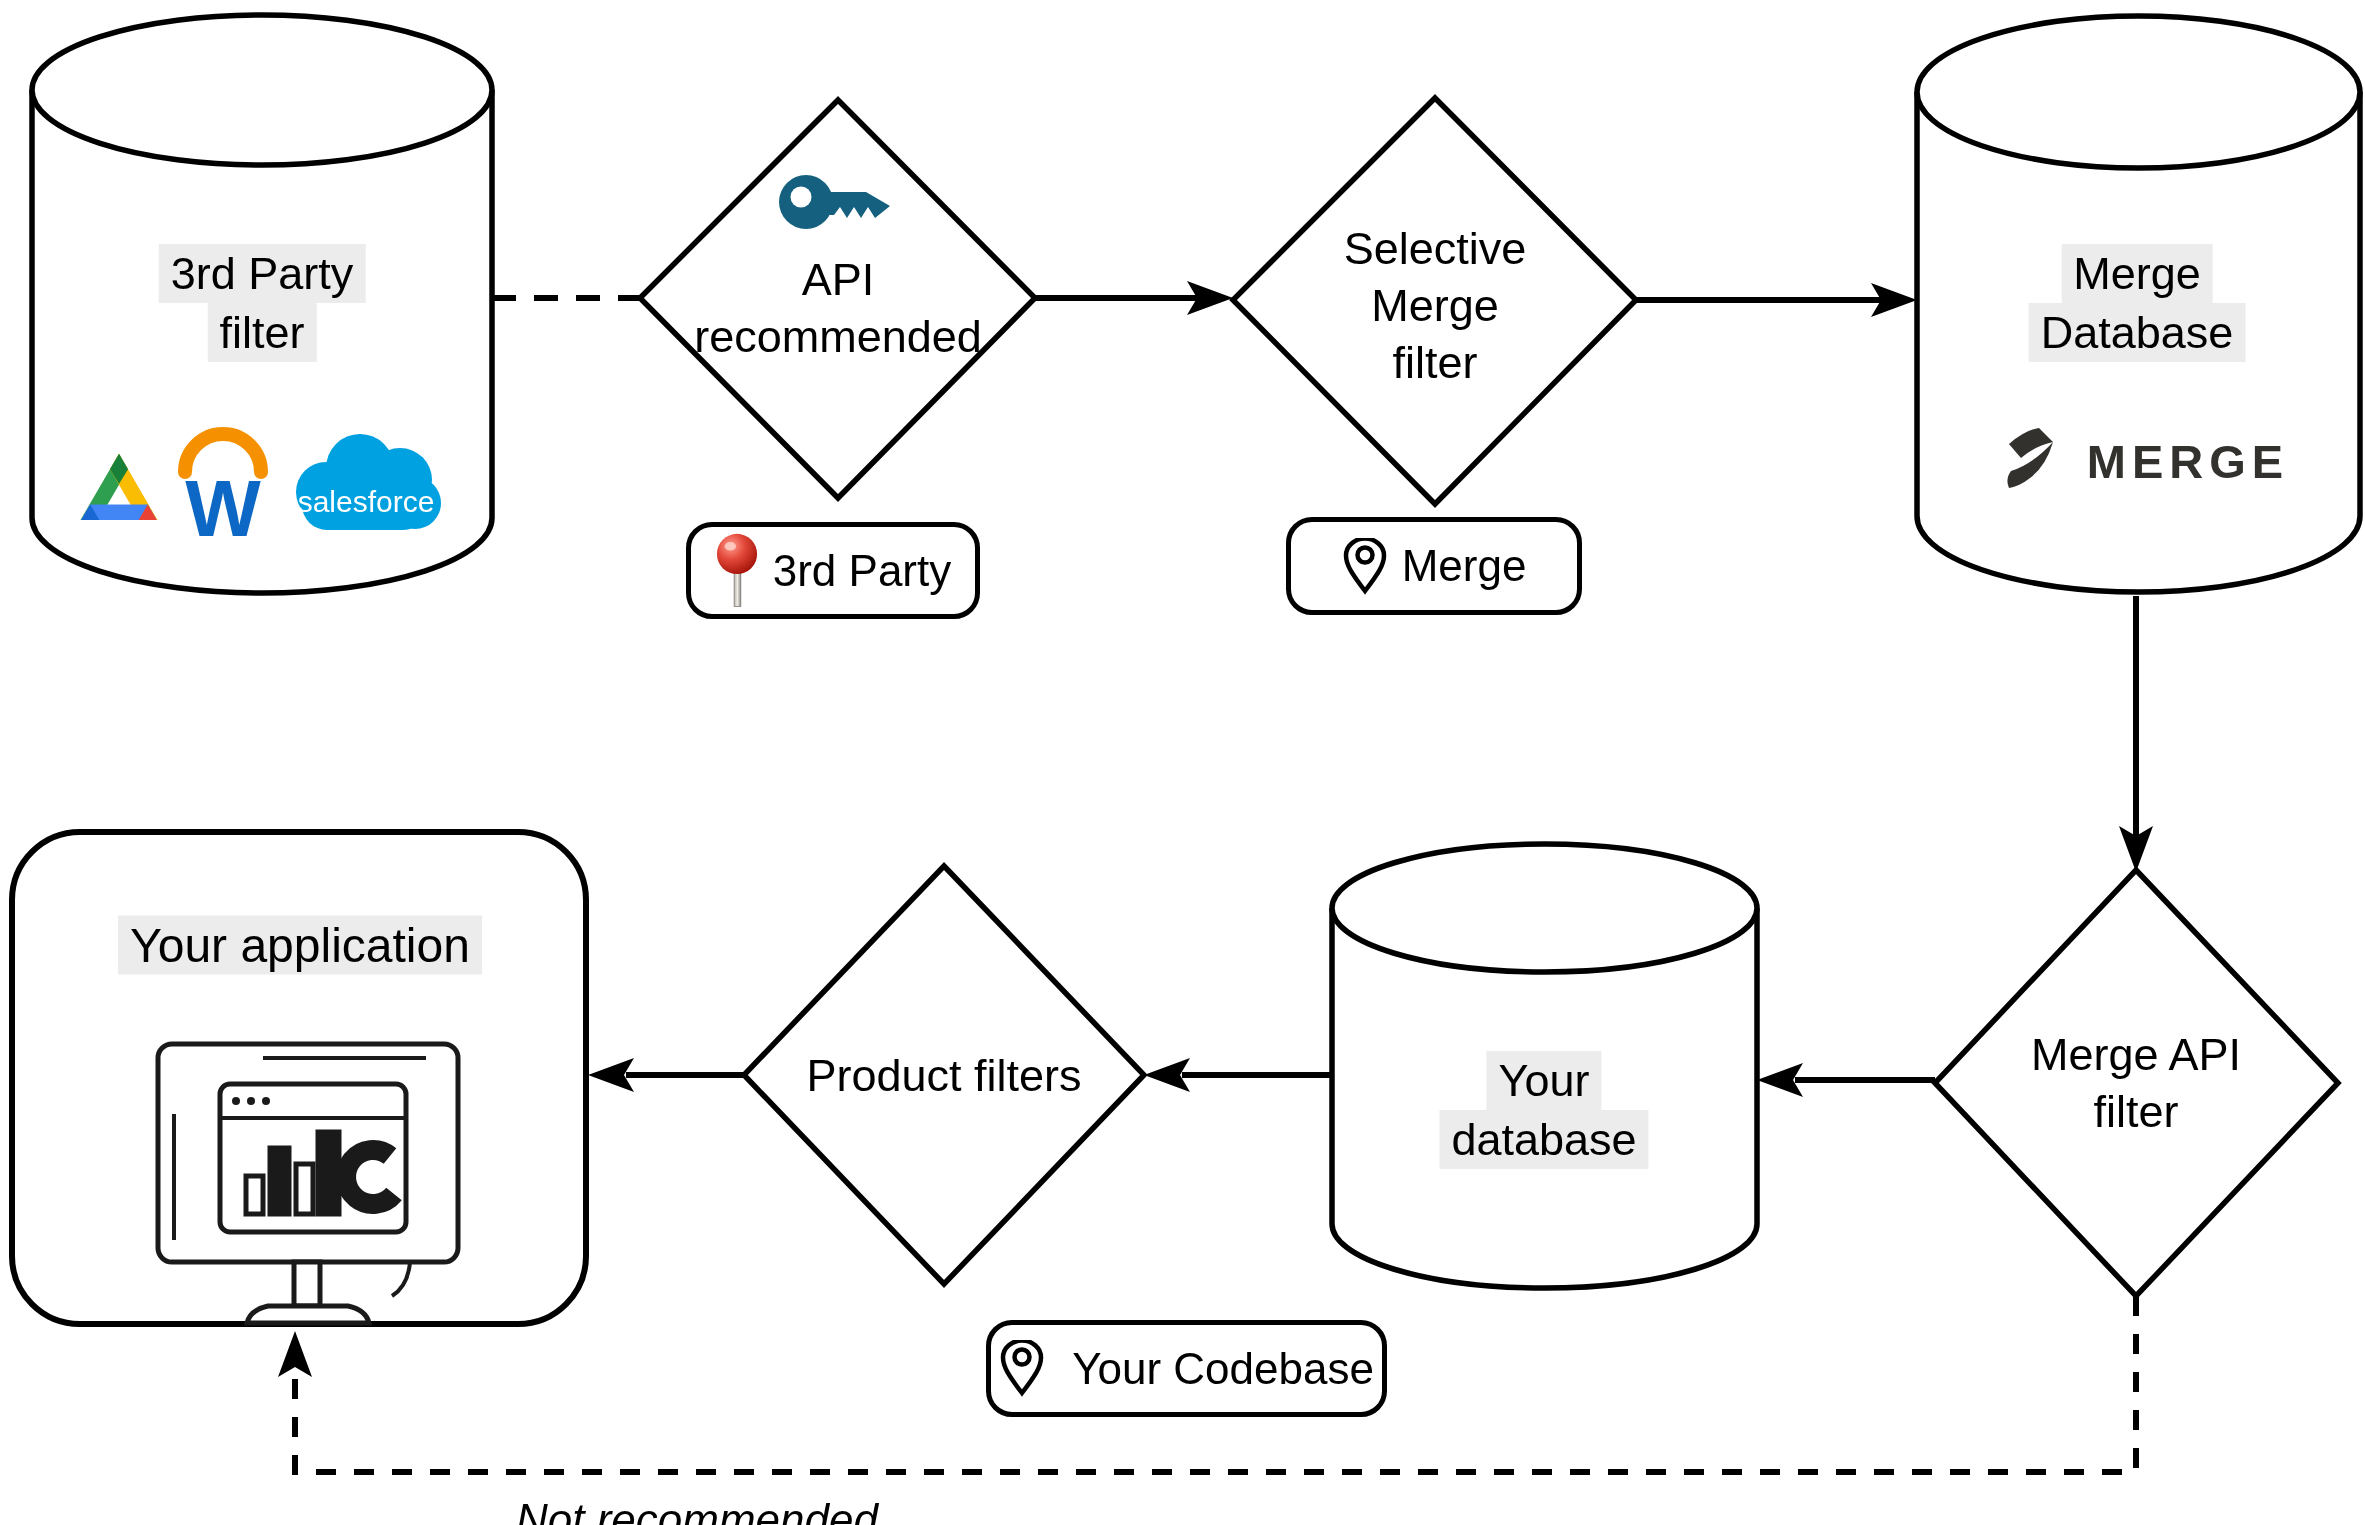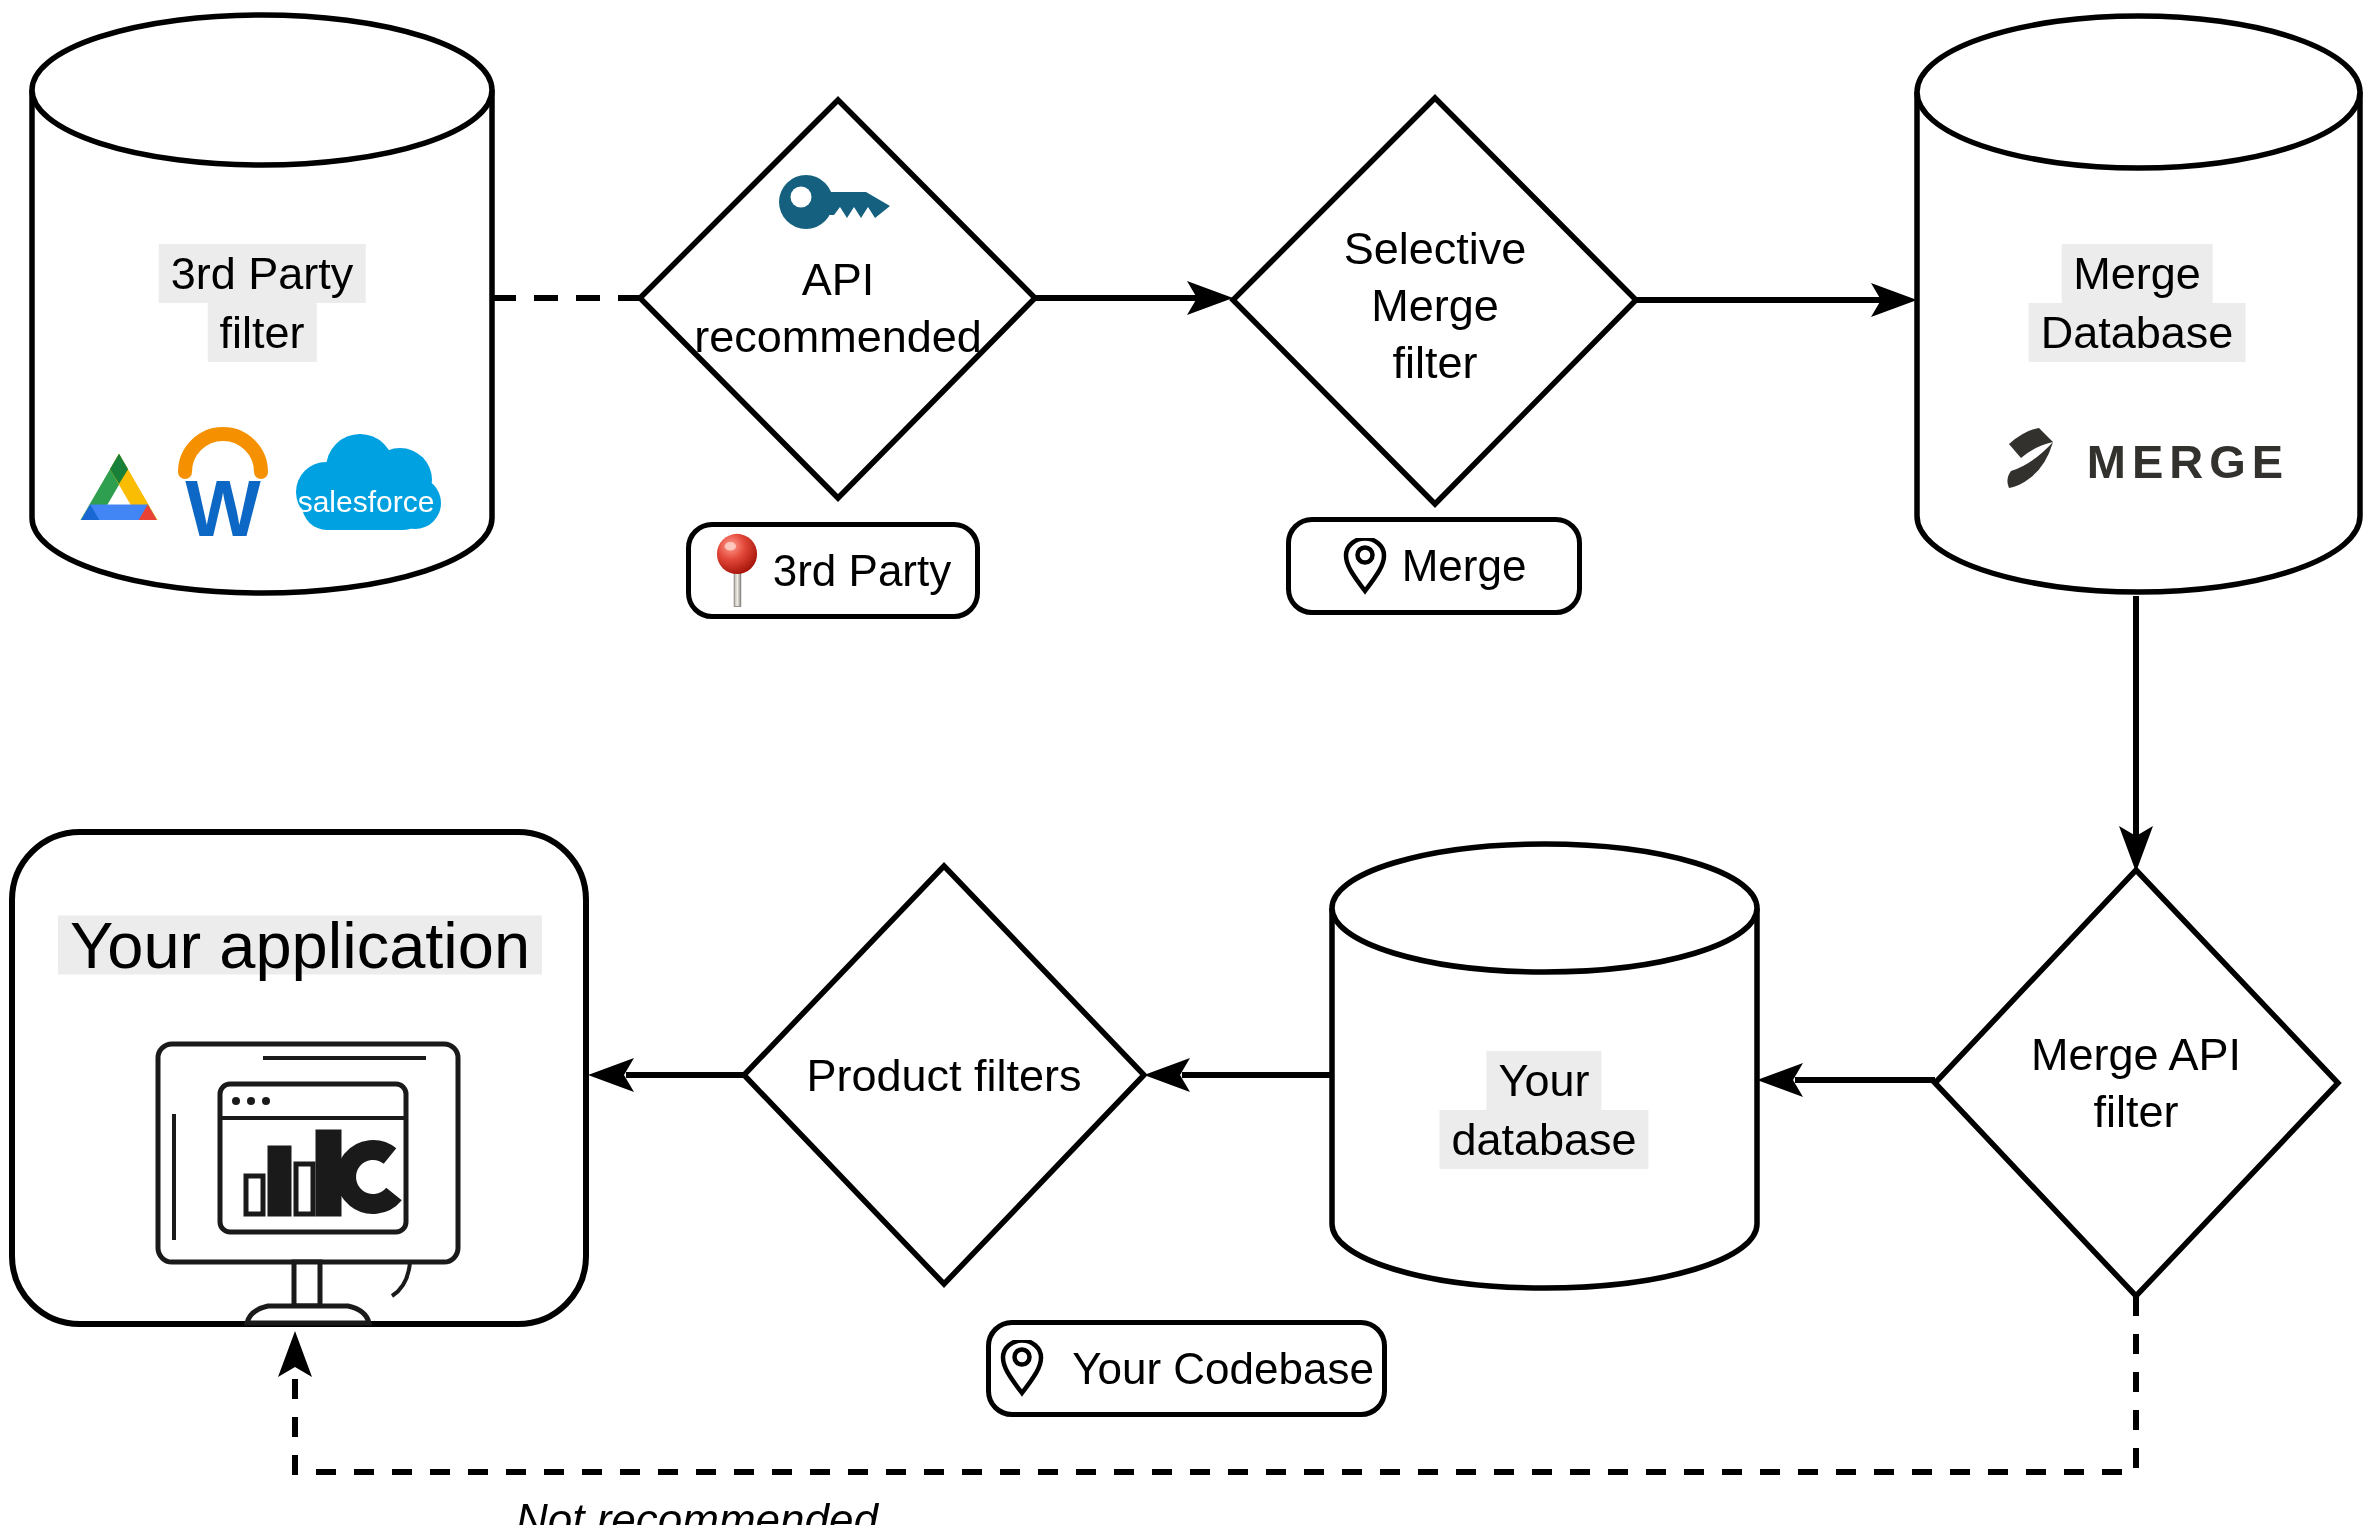--- a/index.html
+++ b/index.html
@@ -171,21 +171,21 @@
 
   <div class="label hl" style="left:1544px;top:1110px;">
     <span class="line">Your</span>
     <span class="line">database</span>
   </div>
 
   <div class="label" style="left:944px;top:1075px;text-align:right;">
     <span class="line">Product filters</span>
   </div>
 
-  <div class="label hl" style="left:300px;top:945px;font-size:65px;">
+  <div class="label hl" style="left:300px;top:945px;font-size:48px;">
     <span class="line">Your application</span>
   </div>
 
   <div class="badge" style="left:686px;top:522px;width:294px;height:97px;">
     <svg width="44" height="88" viewBox="0 0 46 90" style="margin-top:8px;">
       <rect x="20" y="42" width="7" height="36" fill="url(#pinstem)" stroke="#777" stroke-width="0.8"></rect>
       <circle cx="23" cy="23" r="21" fill="url(#pinball)"></circle>
       <ellipse cx="16" cy="15" rx="6" ry="4.5" fill="#ffd9d2" opacity="0.75"></ellipse>
     </svg>
     <span class="blabel">3rd Party</span>

